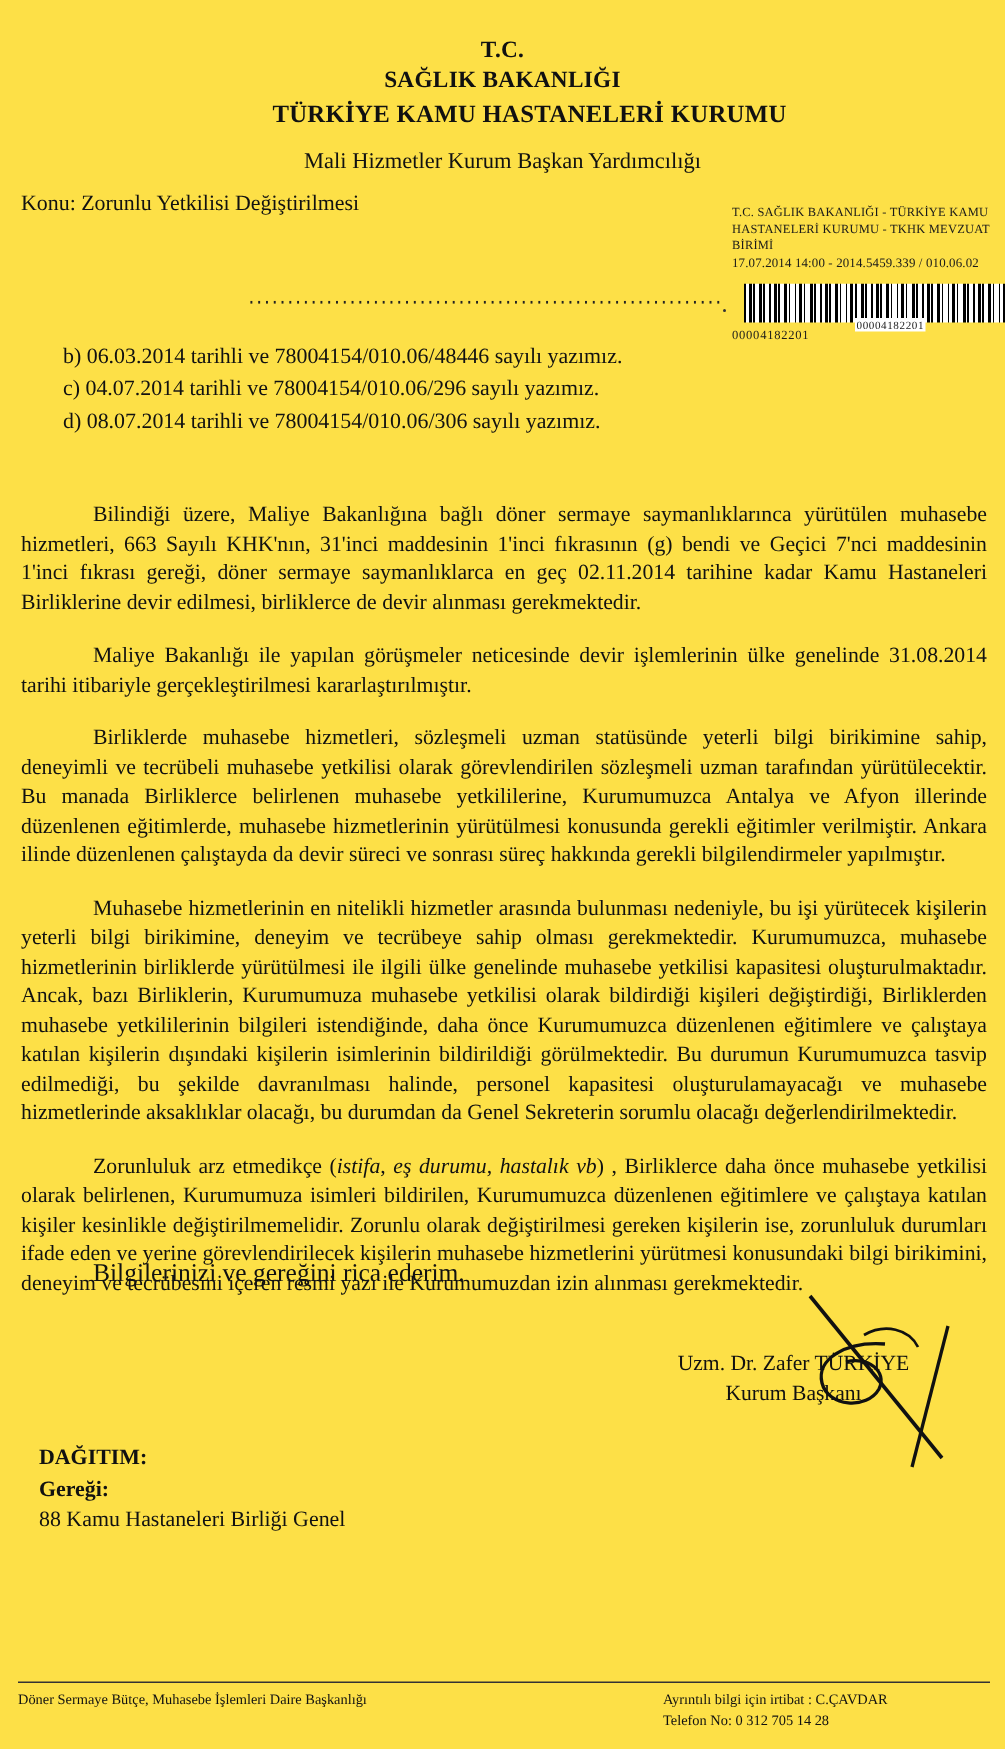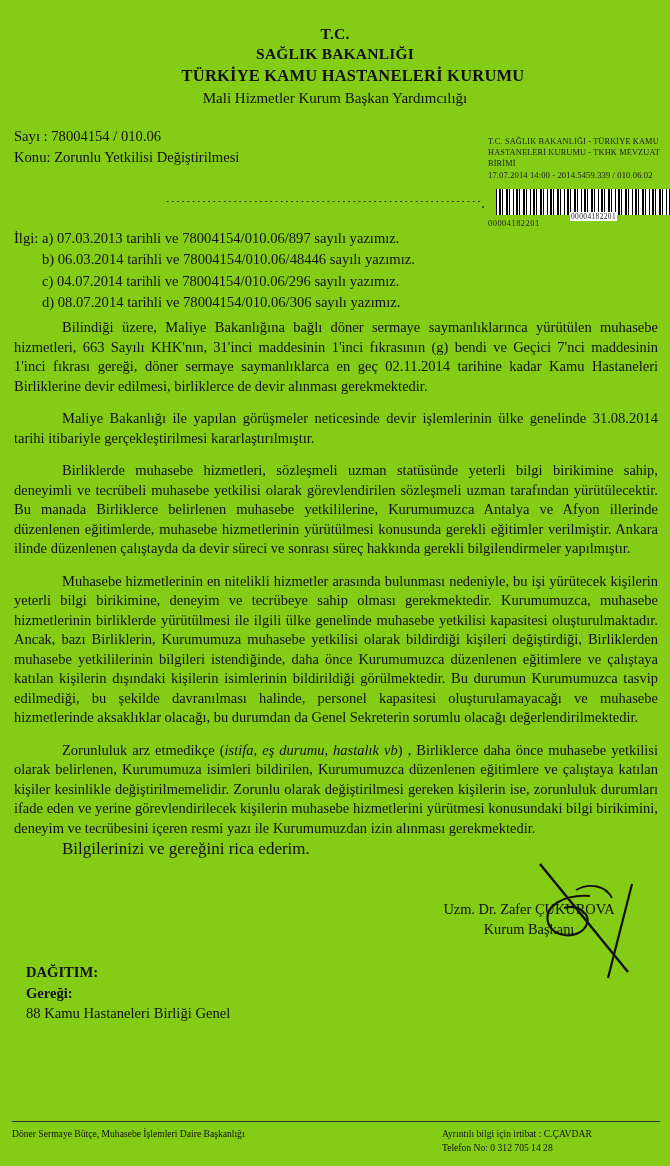--- a/index.html
+++ b/index.html
@@ -10,21 +10,21 @@
   }
   body {
     font-family: "Liberation Serif", "DejaVu Serif", serif;
     color: #111111;
   }
   #page {
     position: relative;
     width: 670px;
     height: 1166px;
     overflow: hidden;
-    background: #84cc16;
+    background: #fde047;
     box-sizing: border-box;
   }
 
   
   .header {
     position: absolute;
     left: 0;
     top: 24px;
     width: 670px;
     text-align: center;
@@ -42,21 +42,21 @@
   }
   .header .institution {
     font-weight: bold;
     font-size: 16.5px;
     letter-spacing: 0.2px;
     padding-left: 36px;
   }
   .header .department {
     font-weight: normal;
     font-size: 15px;
-    margin-top: 2px;
+    margin-top: 12px;
   }
 
   
   .meta {
     position: absolute;
     left: 14px;
     top: 126px;
     font-size: 14.6px;
     line-height: 1.42;
   }
@@ -164,21 +164,21 @@
     position: absolute;
     left: 14px;
     top: 318px;
     width: 644px;
   }
   .para {
     font-size: 14.5px;
     line-height: 1.345;
     text-align: justify;
     text-indent: 48px;
-    margin: 0 0 13px 0;
+    margin: 16px 0 13px 0;
     hyphens: none;
   }
   .para i { font-style: italic; }
 
   
   .closing {
     position: absolute;
     left: 62px;
     top: 839px;
     font-size: 17px;
@@ -246,21 +246,20 @@
 <div id="page">
 
   <div class="header">
     <div class="tc">T.C.</div>
     <div class="ministry">SAĞLIK BAKANLIĞI</div>
     <div class="institution">TÜRKİYE KAMU HASTANELERİ KURUMU</div>
     <div class="department">Mali Hizmetler Kurum Başkan Yardımcılığı</div>
   </div>
 
   <div class="meta">
-    <div class="meta-row">Sayı : 78004154 / 010.06</div>
     <div class="meta-row">Konu: Zorunlu Yetkilisi Değiştirilmesi</div>
   </div>
 
   <div class="stamp">
     <span class="stamp-line">T.C. SAĞLIK BAKANLIĞI - TÜRKİYE KAMU</span>
     <span class="stamp-line">HASTANELERİ KURUMU - TKHK MEVZUAT</span>
     <span class="stamp-line">BİRİMİ</span>
     <span class="stamp-line stamp-ref">17.07.2014 14:00 - 2014.5459.339 / 010.06.02</span>
   </div>
 
@@ -268,21 +267,20 @@
 
   <div class="barcode-wrap">
     <div class="barcode-bars"></div>
   </div>
   <div class="barcode-num">00004182201</div>
   <div class="barcode-num-left">00004182201</div>
 
   <div class="dotted-line"></div>
 
   <div class="ilgi">
-    <div class="ilgi-first">İlgi: a) 07.03.2013 tarihli ve 78004154/010.06/897 sayılı yazımız.</div>
     <div class="ilgi-sub">b) 06.03.2014 tarihli ve 78004154/010.06/48446 sayılı yazımız.</div>
     <div class="ilgi-sub">c) 04.07.2014 tarihli ve 78004154/010.06/296 sayılı yazımız.</div>
     <div class="ilgi-sub">d) 08.07.2014 tarihli ve 78004154/010.06/306 sayılı yazımız.</div>
   </div>
 
   <div class="body">
     <p class="para">Bilindiği üzere, Maliye Bakanlığına bağlı döner sermaye saymanlıklarınca yürütülen muhasebe hizmetleri, 663 Sayılı KHK'nın, 31'inci maddesinin 1'inci fıkrasının (g) bendi ve Geçici 7'nci maddesinin 1'inci fıkrası gereği, döner sermaye saymanlıklarca en geç 02.11.2014 tarihine kadar Kamu Hastaneleri Birliklerine devir edilmesi, birliklerce de devir alınması gerekmektedir.</p>
     <p class="para">Maliye Bakanlığı ile yapılan görüşmeler neticesinde devir işlemlerinin ülke genelinde 31.08.2014 tarihi itibariyle gerçekleştirilmesi kararlaştırılmıştır.</p>
     <p class="para">Birliklerde muhasebe hizmetleri, sözleşmeli uzman statüsünde yeterli bilgi birikimine sahip, deneyimli ve tecrübeli muhasebe yetkilisi olarak görevlendirilen sözleşmeli uzman tarafından yürütülecektir. Bu manada Birliklerce belirlenen muhasebe yetkililerine, Kurumumuzca Antalya ve Afyon illerinde düzenlenen eğitimlerde, muhasebe hizmetlerinin yürütülmesi konusunda gerekli eğitimler verilmiştir. Ankara ilinde düzenlenen çalıştayda da devir süreci ve sonrası süreç hakkında gerekli bilgilendirmeler yapılmıştır.</p>
     <p class="para">Muhasebe hizmetlerinin en nitelikli hizmetler arasında bulunması nedeniyle, bu işi yürütecek kişilerin yeterli bilgi birikimine, deneyim ve tecrübeye sahip olması gerekmektedir. Kurumumuzca, muhasebe hizmetlerinin birliklerde yürütülmesi ile ilgili ülke genelinde muhasebe yetkilisi kapasitesi oluşturulmaktadır. Ancak, bazı Birliklerin, Kurumumuza muhasebe yetkilisi olarak bildirdiği kişileri değiştirdiği, Birliklerden muhasebe yetkililerinin bilgileri istendiğinde, daha önce Kurumumuzca düzenlenen eğitimlere ve çalıştaya katılan kişilerin dışındaki kişilerin isimlerinin bildirildiği görülmektedir. Bu durumun Kurumumuzca tasvip edilmediği, bu şekilde davranılması halinde, personel kapasitesi oluşturulamayacağı ve muhasebe hizmetlerinde aksaklıklar olacağı, bu durumdan da Genel Sekreterin sorumlu olacağı değerlendirilmektedir.</p>
@@ -292,21 +290,21 @@
   <div class="closing">Bilgilerinizi ve gereğini rica ederim.</div>
 
   <svg class="sig-mark" viewBox="0 0 130 120">
     <path d="M20 4 L108 112" stroke="#111" stroke-width="2.4" fill="none"></path>
     <path d="M88 118 L112 24" stroke="#111" stroke-width="2.2" fill="none"></path>
     <path d="M70 36 C44 34 24 46 28 62 C32 78 58 80 66 66 C72 54 58 44 44 48" stroke="#111" stroke-width="2.2" fill="none"></path>
     <path d="M56 30 C70 22 86 26 92 38" stroke="#111" stroke-width="1.8" fill="none"></path>
   </svg>
 
   <div class="signature">
-    <div>Uzm. Dr. Zafer ÇUKUROVA</div>
+    <div>Uzm. Dr. Zafer TÜRKİYE</div>
     <div>Kurum Başkanı</div>
   </div>
 
   <div class="distribution">
     <div class="dagitim-title">DAĞITIM:</div>
     <div class="gerek-title">Gereği:</div>
     <div class="dist-line">88 Kamu Hastaneleri Birliği Genel</div>
   </div>
 
   <div class="footer-rule"></div>

